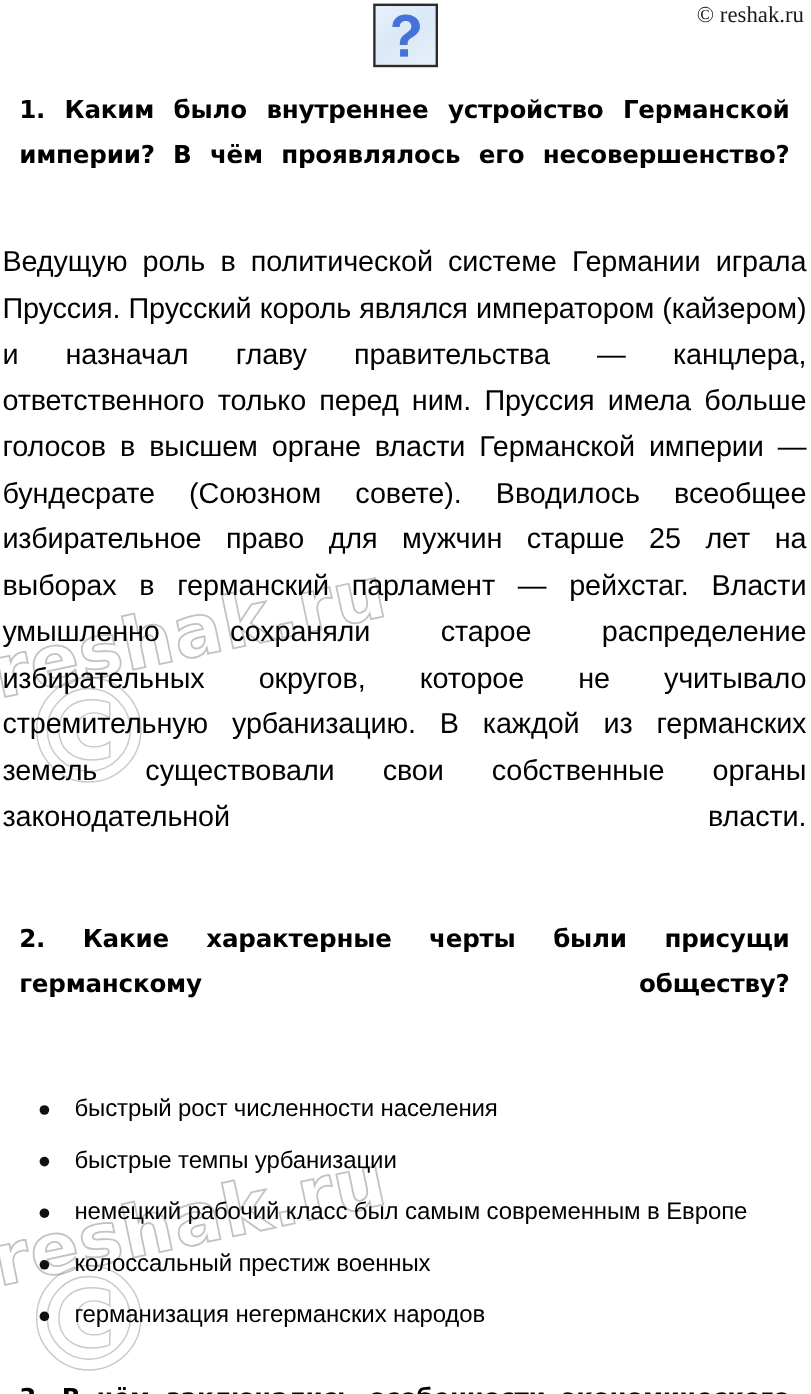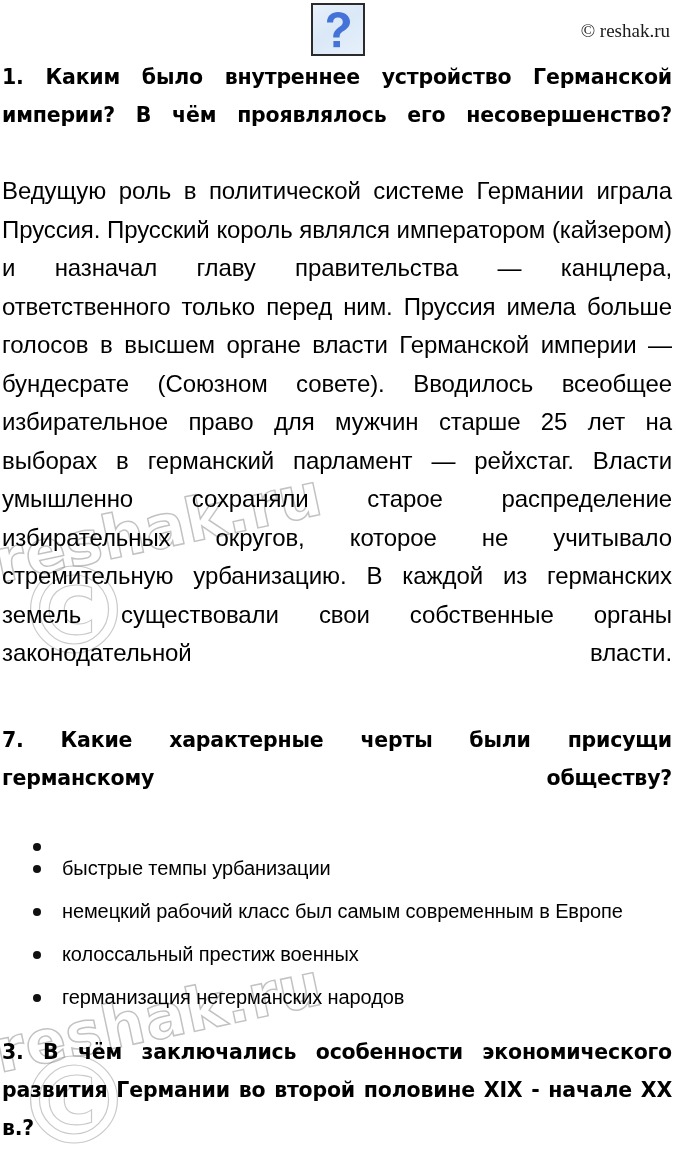--- a/index.html
+++ b/index.html
@@ -69,36 +69,36 @@
     box-sizing: border-box;
     display: flex;
     align-items: center;
     justify-content: center;
   }
   .help-icon-box svg { display: block; }
 
   .copyright {
     position: absolute;
     right: 6px;
-    top: 20px;
+    top: 2px;
     font-family: "Liberation Serif", "DejaVu Serif", serif;
     font-size: 19px;
     color: #1a1a1a;
     white-space: nowrap;
   }
 
   
   .content {
     position: relative;
     z-index: 8;
     padding: 0 4px 0 2px;
   }
 
   h2.q {
-    margin: 0;
+    margin: 14px;
     font-family: "DejaVu Sans", sans-serif;
     font-size: 20.5px;
     font-weight: 700;
     line-height: 38px;
     text-align: justify;
     text-align-last: left;
     letter-spacing: -0.2px;
     color: #000;
   }
   h2.q::after {
@@ -176,24 +176,24 @@
   </div>
 
   <div class="content">
 
     <h2 class="q">1. Каким было внутреннее устройство Германской империи? В чём проявлялось его несовершенство?</h2>
     <div class="sp-after-q1"></div>
     <p class="body">Ведущую роль в политической системе Германии играла Пруссия. Прусский король являлся императором (кайзером) и назначал главу правительства — канцлера, ответственного только перед ним. Пруссия имела больше голосов в высшем органе власти Германской империи — бундесрате (Союзном совете). Вводилось всеобщее избирательное право для мужчин старше 25 лет на выборах в германский парламент — рейхстаг. Власти умышленно сохраняли старое распределение избирательных округов, которое не учитывало стремительную урбанизацию.  В каждой из германских земель существовали свои собственные органы законодательной власти.</p>
     <div class="sp-para-gap"></div>
 
     <div class="sp-before-q2"></div>
-    <h2 class="q">7. Какие характерные черты были присущи германскому обществу?</h2>
+    <h2 class="q">2. Какие характерные черты были присущи германскому обществу?</h2>
     <div class="sp-after-q2"></div>
     <ul class="bullets">
-      <li><span class="dot"></span></li>
+      <li><span class="dot"></span><span>быстрый рост численности населения</span></li>
       <li><span class="dot"></span><span>быстрые темпы урбанизации</span></li>
       <li><span class="dot"></span><span>немецкий рабочий класс был самым современным в Европе</span></li>
       <li><span class="dot"></span><span>колоссальный престиж военных</span></li>
       <li><span class="dot"></span><span>германизация негерманских народов</span></li>
     </ul>
 
     <div class="sp-before-q3"></div>
     <h2 class="q">3. В чём заключались особенности экономического развития Германии во второй половине XIX - начале XX в.?</h2>
 
   </div>

